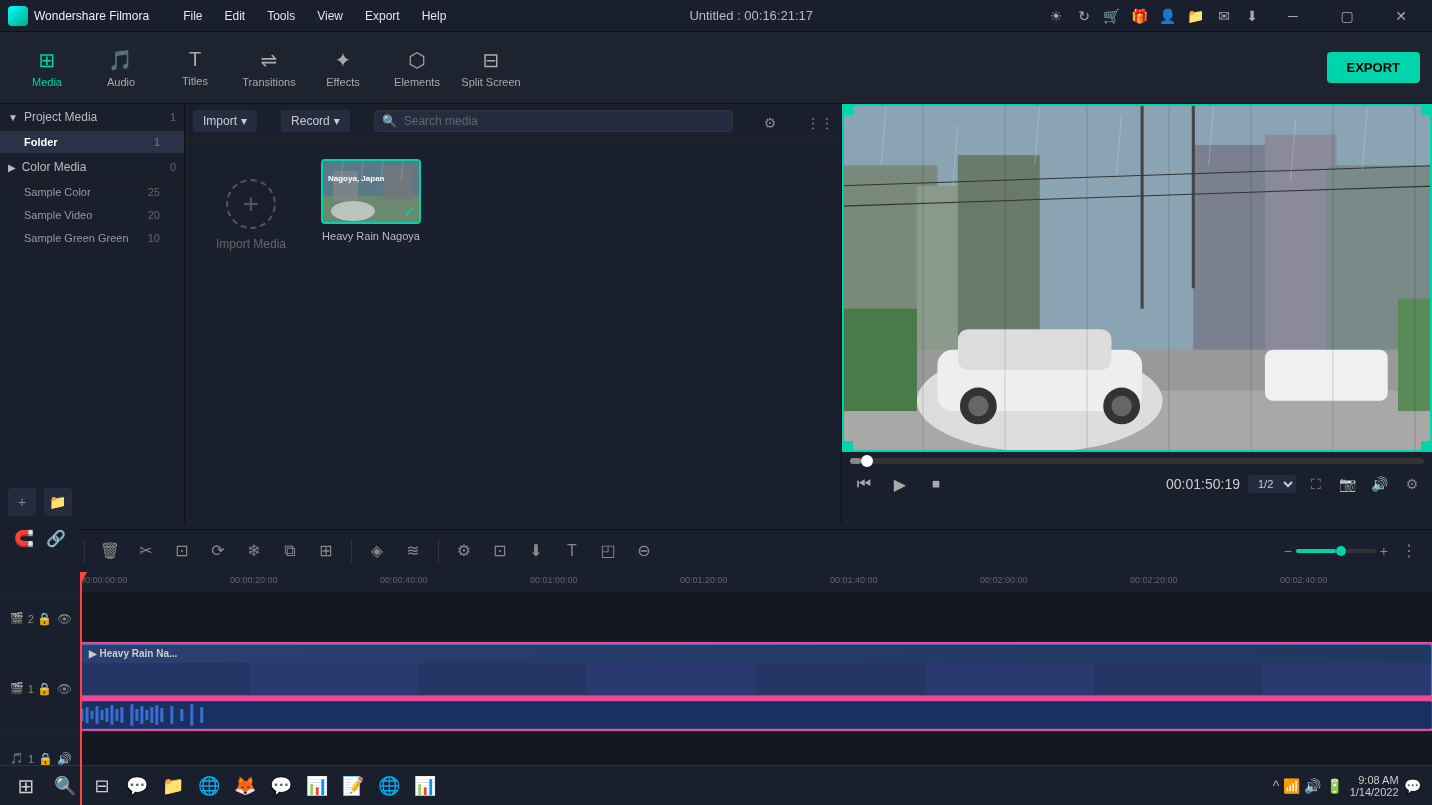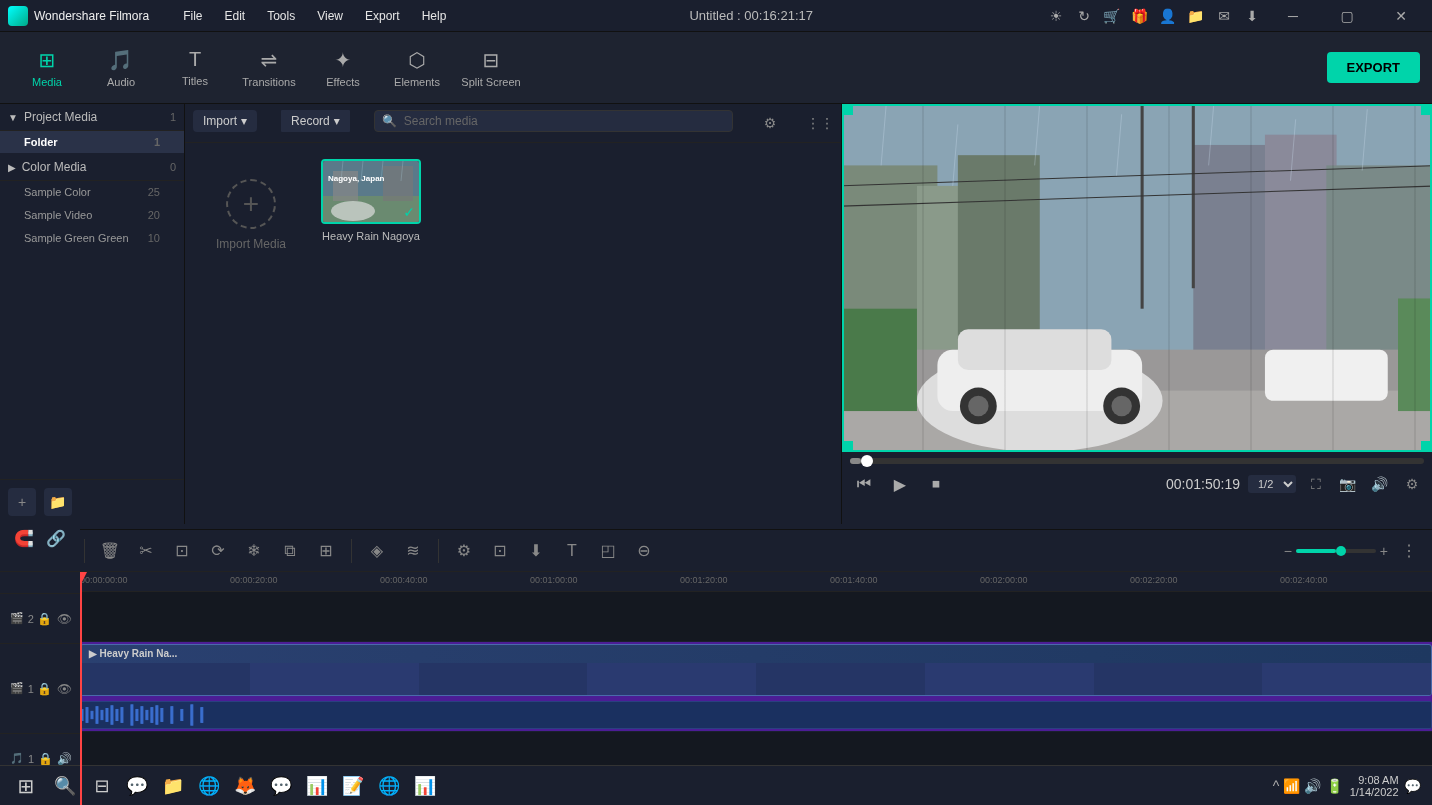--- a/index.html
+++ b/index.html
@@ -776,21 +776,21 @@
             <span class="ruler-tick" style="left:750px;">00:01:40:00</span>
             <span class="ruler-tick" style="left:900px;">00:02:00:00</span>
             <span class="ruler-tick" style="left:1050px;">00:02:20:00</span>
             <span class="ruler-tick" style="left:1200px;">00:02:40:00</span>
           </div>
         </div>
 
         <div style="height:50px;background:#141820;border-bottom:1px solid #1a1f2e;position:relative;">
         </div>
 
-        <div style="height:90px;background:#4c1d95;border-bottom:1px solid #1a1f2e;position:relative;">
+        <div style="height:90px;background:#ec4899;border-bottom:1px solid #1a1f2e;position:relative;">
           <div style="position:absolute;top:2px;left:0;width:1352px;height:52px;background:linear-gradient(to right,#2a4070,#1e3860);border:1px solid #4a6aaa;border-radius:3px;overflow:hidden;">
             <div style="position:absolute;top:3px;left:8px;font-size:10px;color:#ccc;font-weight:bold;">
               ▶ <span>Heavy Rain Na...</span>
             </div>
 
             <div style="display:flex;position:absolute;top:0;left:0;right:0;bottom:0;margin-top:18px;">
               <div style="flex:1;height:100%;background:#253565;"></div>
               <div style="flex:1;height:100%;background:#2a3a70;"></div>
               <div style="flex:1;height:100%;background:#253565;"></div>
               <div style="flex:1;height:100%;background:#2a3a70;"></div>

